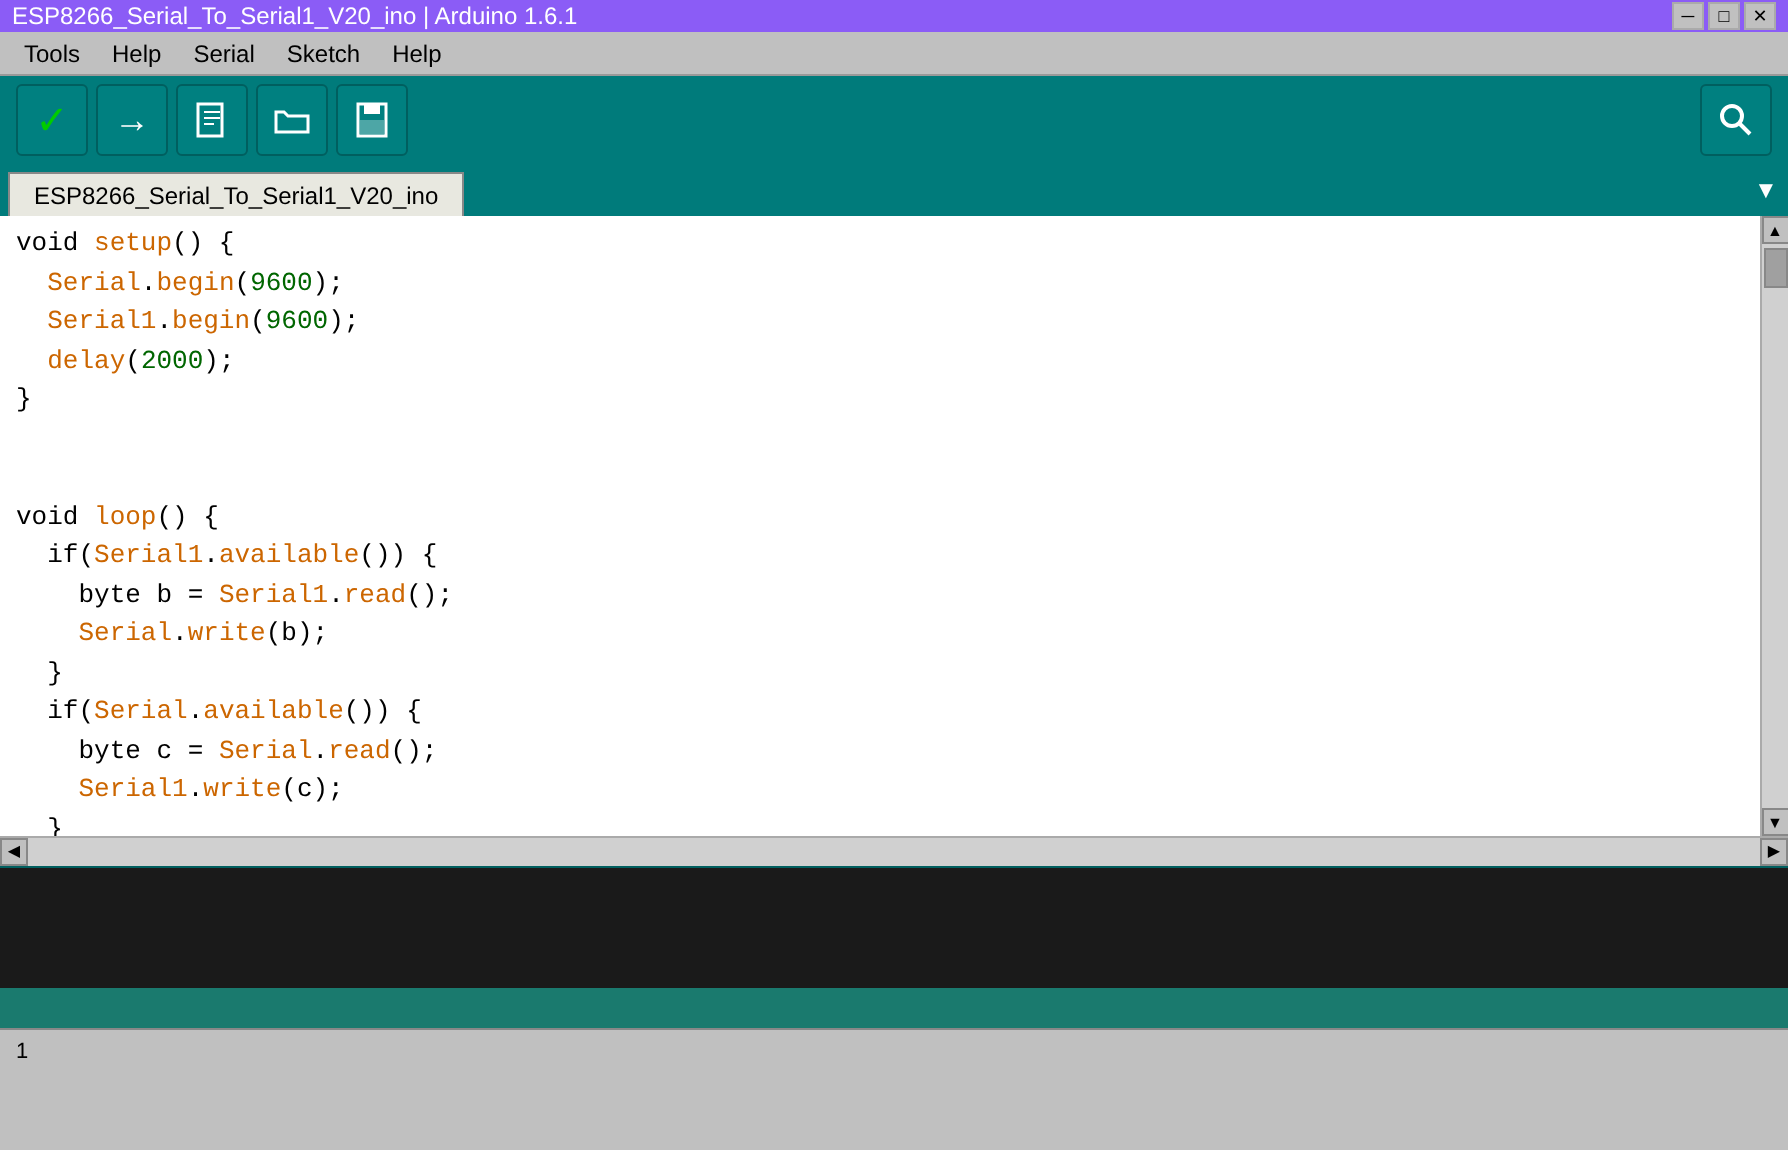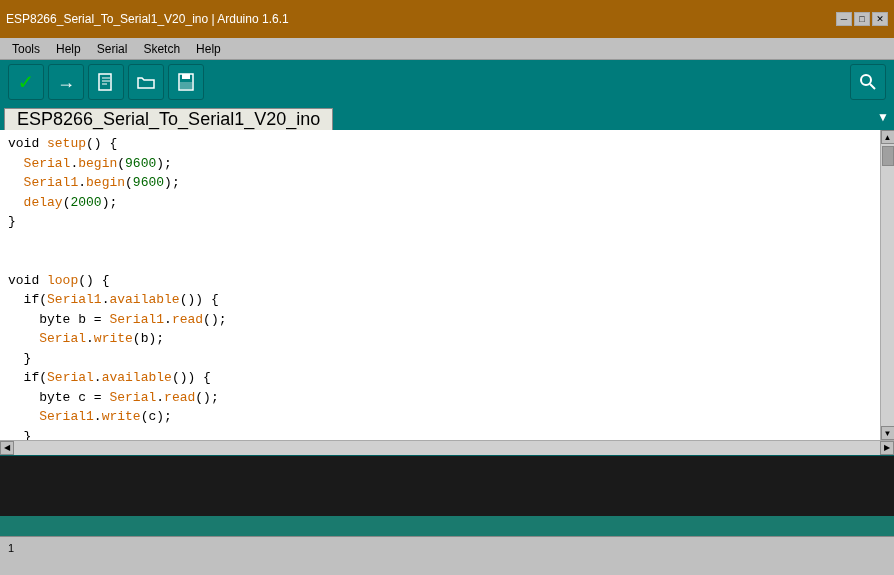--- a/index.html
+++ b/index.html
@@ -1,27 +1,27 @@
 <!DOCTYPE html>
 <html><head>
   <meta charset="utf-8">
   <style>
     * { margin: 0; padding: 0; box-sizing: border-box; }
     body { width: 894px; height: 575px; overflow: hidden; font-family: Arial, sans-serif; background: #c0c0c0; }
 
     
     #title-bar {
-      background: #a16207;
+      background: #8b5cf6;
       color: white;
       font-size: 12px;
       padding: 3px 6px;
       display: flex;
       align-items: center;
       justify-content: space-between;
-      height: 38px;
+      height: 16px;
     }
     #title-bar-controls {
       display: flex;
       gap: 2px;
     }
     #title-bar-controls button {
       width: 16px;
       height: 14px;
       font-size: 9px;
       line-height: 1;
@@ -92,21 +92,21 @@
       height: 26px;
       display: flex;
       align-items: flex-end;
       padding-left: 4px;
     }
     .tab {
       background: #e8e8e0;
       border: 1px solid #888;
       border-bottom: none;
       padding: 3px 12px;
-      font-size: 18px;
+      font-size: 12px;
       font-family: Arial, sans-serif;
       cursor: pointer;
       height: 22px;
       display: flex;
       align-items: center;
     }
     .tab-dropdown {
       margin-left: auto;
       margin-right: 0;
       background: #007b7b;

